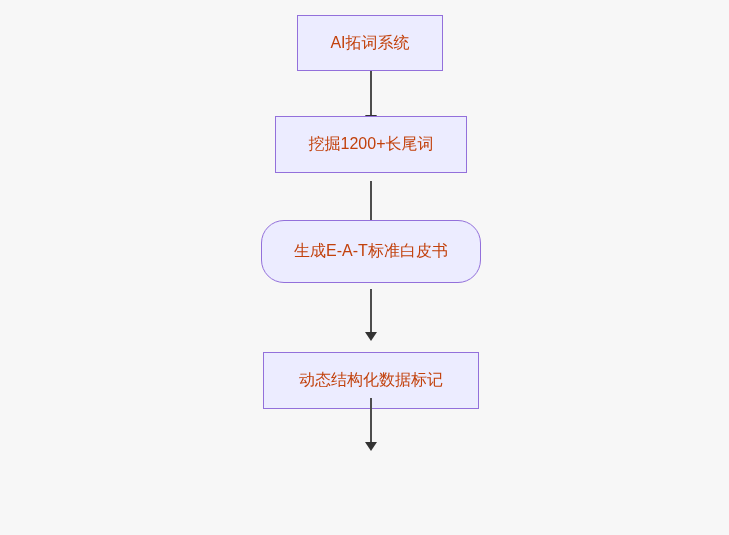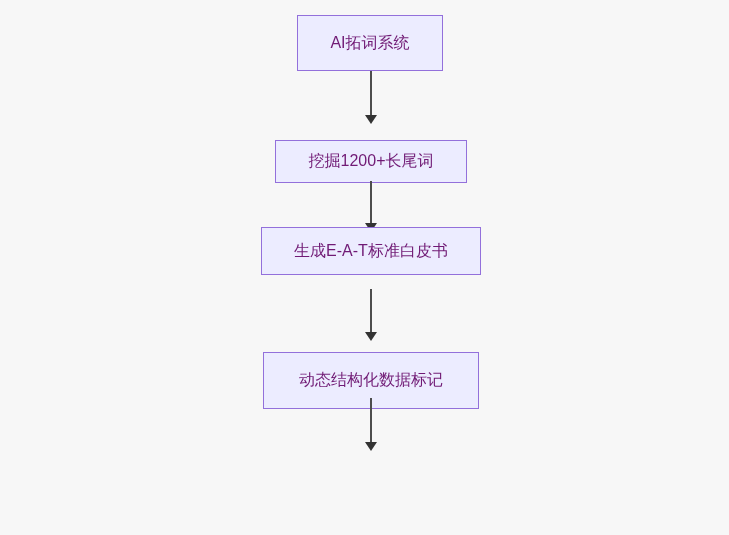--- a/index.html
+++ b/index.html
@@ -14,31 +14,31 @@
     width: 729px;
     height: 535px;
     background: #f7f7f7;
     overflow: hidden;
   }
   .flow-node {
     position: absolute;
     box-sizing: border-box;
     background: #ececff;
     border: 1.5px solid #9370db;
-    color: #701a75;
+    color: #c2410c;
     font-size: 16px;
     display: flex;
     align-items: center;
     justify-content: center;
     text-align: center;
     white-space: nowrap;
   }
   .node-1 { left: 297px; top: 15px;  width: 146px; height: 56px; }
-  .node-2 { left: 275px; top: 140px; width: 192px; height: 43px; justify-content: center; }
-  .node-3 { left: 261px; top: 227px; width: 220px; height: 48px; }
+  .node-2 { left: 275px; top: 116px; width: 192px; height: 57px; justify-content: center; }
+  .node-3 { left: 261px; top: 220px; width: 220px; height: 63px; border-radius: 23px; }
   .node-4 { left: 263px; top: 341px; width: 216px; height: 57px; margin-top: 11px; }
   .node-5 { left: 254px; top: 451px; width: 233px; height: 56px; }
 
   .flow-arrow {
     position: absolute;
     left: 364px;        
     width: 13px;
   }
   .arrow-1 { top: 71px;  height: 53px; }
   .arrow-2 { top: 181px; height: 51px; }

